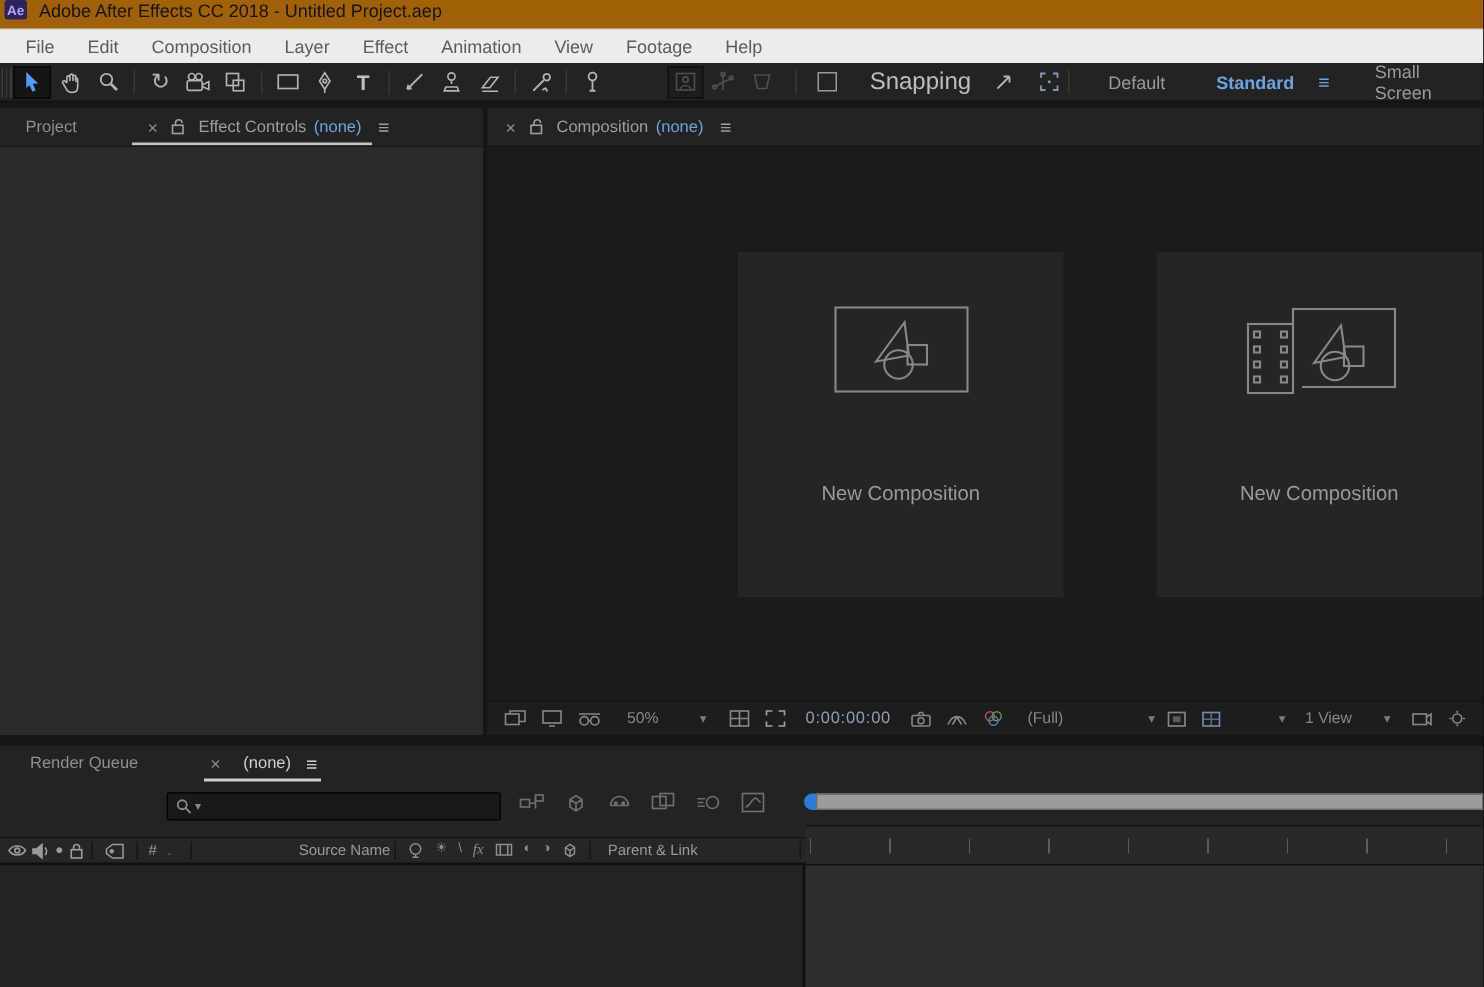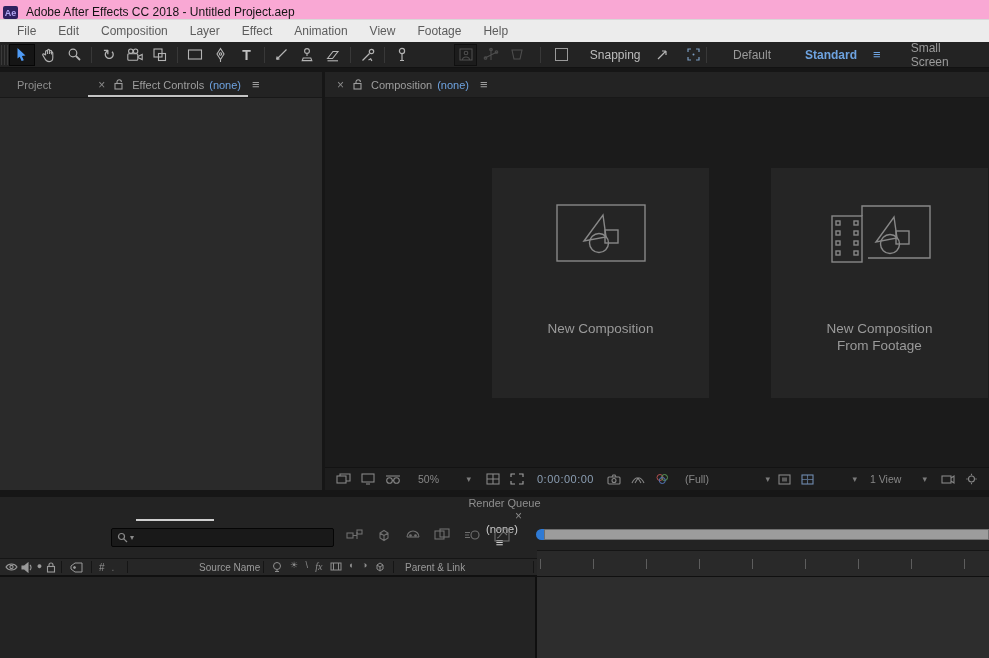--- a/index.html
+++ b/index.html
@@ -1,42 +1,42 @@
 <!DOCTYPE html>
 <html><head>
 <meta charset="utf-8">
 <style>
   html,body{margin:0;padding:0;background:#101010;}
   #app{position:relative;width:989px;height:658px;background:#161616;overflow:hidden;
        font-family:"Liberation Sans",sans-serif;-webkit-font-smoothing:antialiased;}
   svg{display:block}
   .ic{color:#b4b4b4}
   
-  .titlebar{position:absolute;top:0;left:0;right:0;height:20px;background:#f9a8d4;
-            display:flex;align-items:flex-end;border-bottom:1px solid #d8d8d8;box-sizing:border-box;}
+  .titlebar{position:absolute;top:0;left:0;right:0;height:20px;background:#a16207;
+            display:flex;align-items:flex-start;border-bottom:1px solid #d8d8d8;box-sizing:border-box;}
   .ae-badge{width:15px;height:13px;background:#2e2160;color:#b2a7f2;font-size:9px;font-weight:bold;
             display:flex;align-items:center;justify-content:center;border-radius:2px;margin:0 8px 0 3px;}
   .title-text{font-size:12px;color:#141414;}
   
   .menubar{position:absolute;top:20px;left:0;right:0;height:22px;background:#ececec;display:flex;
            align-items:center;font-size:12px;color:#5c5c5c;padding-left:6px;box-sizing:border-box;}
   .menu-item{padding:0 11px;cursor:default;}
   
   .toolbar{position:absolute;top:42px;left:0;right:0;height:26px;background:#232323;display:flex;
            align-items:center;border-bottom:1px solid #121212;box-sizing:border-box;}
   .grip{width:7px;height:20px;margin-left:1px;
         background:repeating-linear-gradient(90deg,#3a3a3a 0 1px,transparent 1px 3px);}
   .tool{width:24px;height:22px;display:flex;align-items:center;justify-content:center;margin:0 1px;}
   .tool.active{background:#151515;border:1px solid #060606;box-sizing:border-box;width:26px;}
   .tsep{width:1px;height:16px;background:#383838;margin:0 4px;}
   .type-glyph{color:#c0c0c0;font-size:14px;font-weight:bold;line-height:1;}
   .rot-glyph{color:#b4b4b4;font-size:15px;line-height:1;}
   .grayed{color:#4e4e4e;}
   .snap-box{width:11px;height:11px;border:1px solid #9a9a9a;background:transparent;margin-left:10px;}
-  .snap-label{color:#bdbdbd;font-size:12px;margin-left:22px;}
+  .snap-label{color:#bdbdbd;font-size:16px;margin-left:22px;}
   .ws{margin-left:auto;display:flex;align-items:center;font-size:12px;color:#9a9a9a;padding-right:10px;}
   .ws .wsep{width:1px;height:16px;background:#383838;margin-right:26px;}
   .ws-item{margin-right:34px;}
   .ws-active{color:#6ea3e0;margin-right:16px;font-weight:bold;}
   .ws-menu{color:#6ea3e0;font-size:13px;margin-right:30px;}
   
   .panel{position:absolute;top:72px;height:418px;background:#232323;}
   .panel-left{left:0;width:322px;}
   .panel-right{left:325px;right:0;}
   .tabstrip{position:absolute;top:0;left:0;right:0;height:25px;display:flex;align-items:center;
@@ -64,21 +64,21 @@
   .sb-text{margin:0 4px;}
   .sb-chev{font-size:9px;color:#7b7b7b;margin:0 3px;}
   .sb-zoom{display:flex;align-items:center;width:60px;justify-content:space-between;margin-left:8px;}
   .sb-timecode{color:#8b9eb3;letter-spacing:.5px;margin:0 8px;font-size:11px;}
   .sb-res{display:flex;align-items:center;width:92px;justify-content:space-between;margin-left:6px;}
   .sb-right{margin-left:auto;display:flex;align-items:center;}
   .sb-views{display:flex;align-items:center;width:64px;justify-content:space-between;margin:0 6px;}
   
   .timeline{position:absolute;top:497px;left:0;right:0;bottom:0;background:#232323;}
   .tl-tabstrip{position:absolute;top:0;left:0;right:0;height:24px;display:flex;align-items:center;
-               font-size:11px;color:#8f8f8f;flex-direction:column;}
+               font-size:11px;color:#8f8f8f;}
   .tl-underline{position:absolute;top:22px;left:136px;width:78px;height:2px;background:#cfcfcf;}
   .tl-active{color:#cfcfcf;}
   .tl-toolbar{position:absolute;top:26px;left:0;right:0;height:32px;}
   .search-box{position:absolute;left:111px;top:5px;width:223px;height:19px;background:#191919;
               border:1px solid #050505;border-radius:2px;display:flex;align-items:center;box-sizing:border-box;}
   .search-box input{background:transparent;border:0;outline:0;color:#cccccc;font-size:11px;flex:1;
               font-family:"Liberation Sans",sans-serif;}
   .search-ic{color:#8a8a8a;margin:0 2px 0 5px;display:flex;align-items:center;}
   .search-caret{font-size:8px;color:#8a8a8a;margin-right:3px;}
   .tl-icons{position:absolute;left:346px;top:5px;display:flex;align-items:center;color:#6f6f6f;}
@@ -328,21 +328,20 @@
           <rect x="26" y="17" width="4" height="4"></rect>
             <rect x="26" y="27" width="4" height="4"></rect>
             <rect x="26" y="37" width="4" height="4"></rect>
             <rect x="26" y="47" width="4" height="4"></rect>
           <path d="M48 38 L66 13 L69 34 Z"></path>
           <rect x="68" y="27" width="13" height="13"></rect>
           <circle cx="62" cy="40" r="9.5"></circle>
         </svg>
         <div class="card-label">
           <div>New Composition</div>
-          <div>From Footage</div>
         </div>
       </div>
     </div>
 
     <div class="comp-statusbar">
       <svg class="sb-ic" width="15" height="12" viewBox="0 0 15 12" stroke="currentColor" fill="none" stroke-width="1.1">
         <rect x="1" y="3" width="9" height="7"></rect>
           <path d="M4 3 V1 h10 v7 h-4"></path>
       </svg>
       <svg class="sb-ic" width="14" height="12" viewBox="0 0 14 12" stroke="currentColor" fill="none" stroke-width="1.1">

